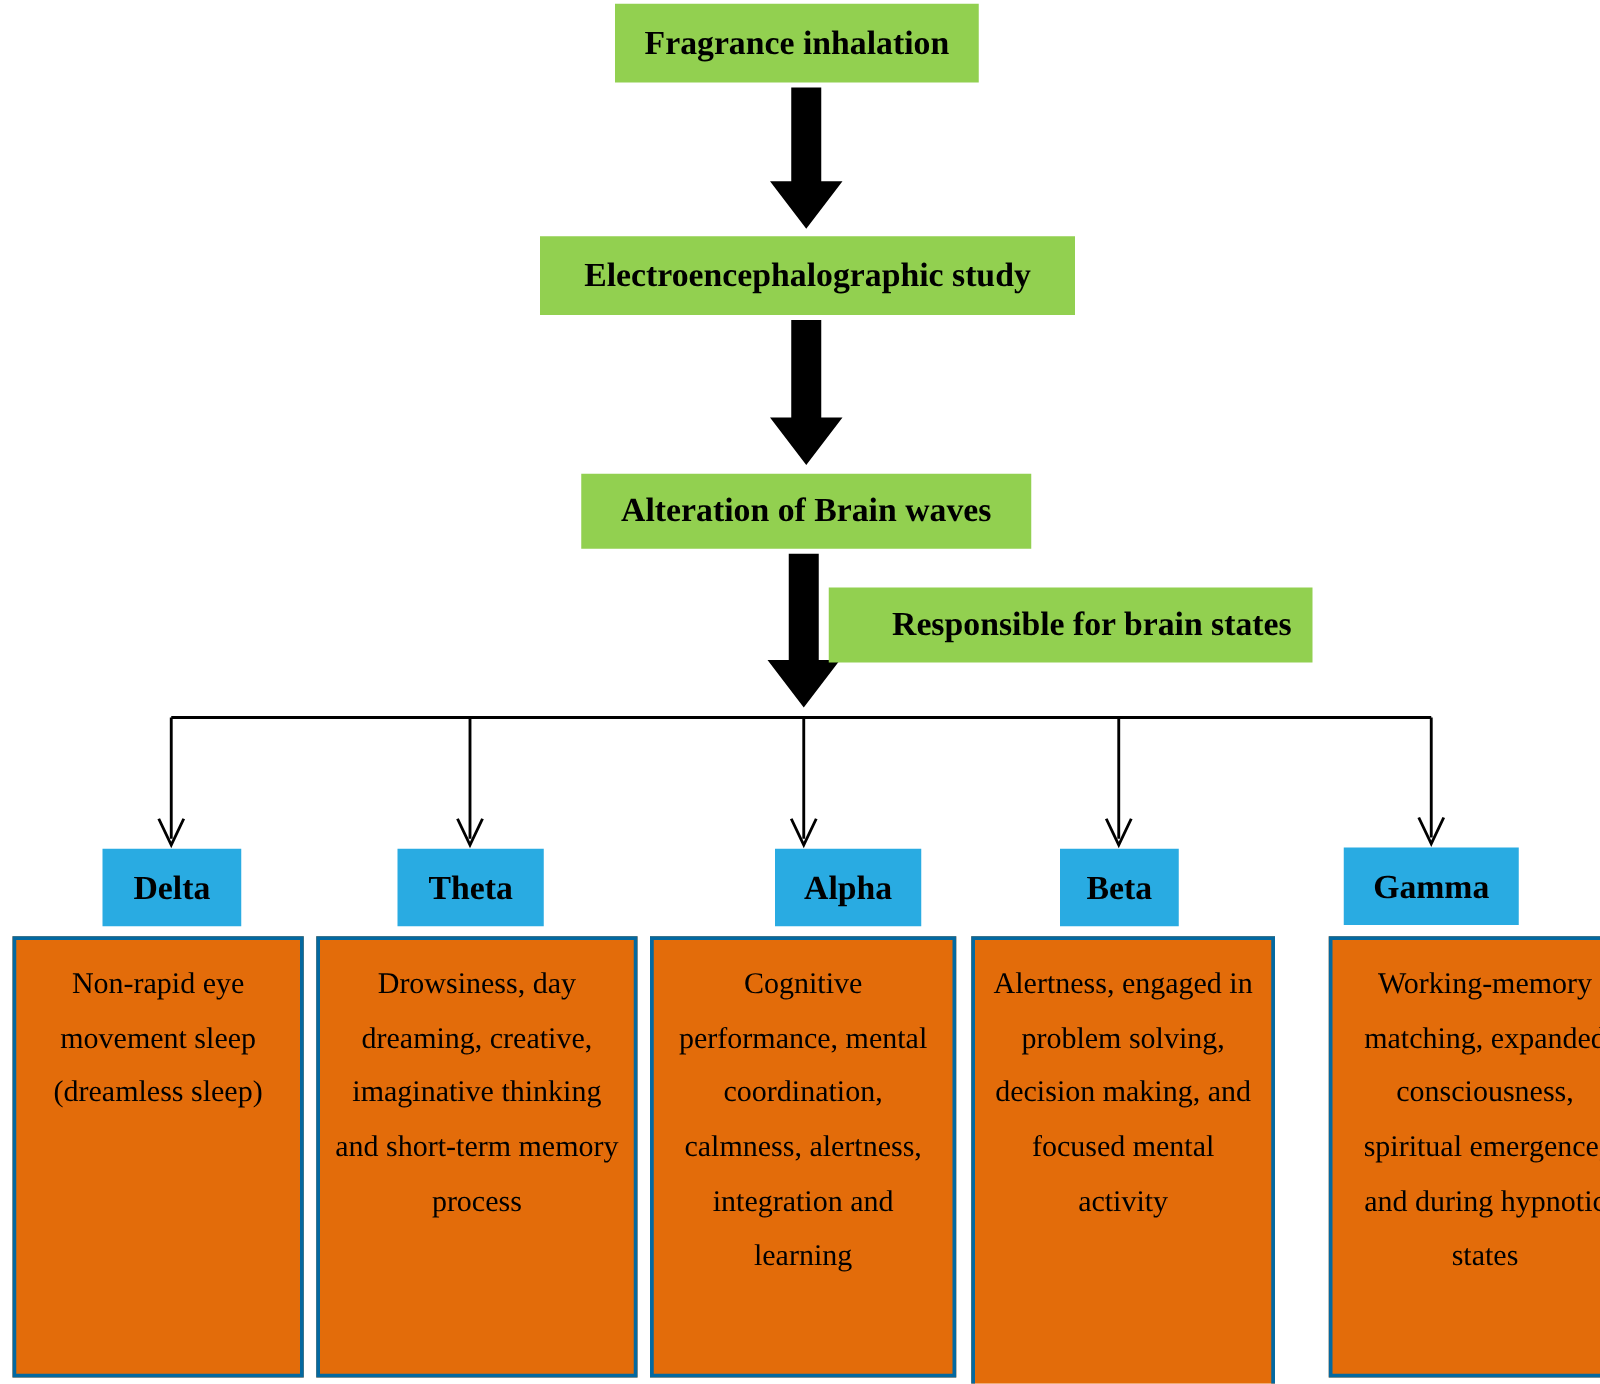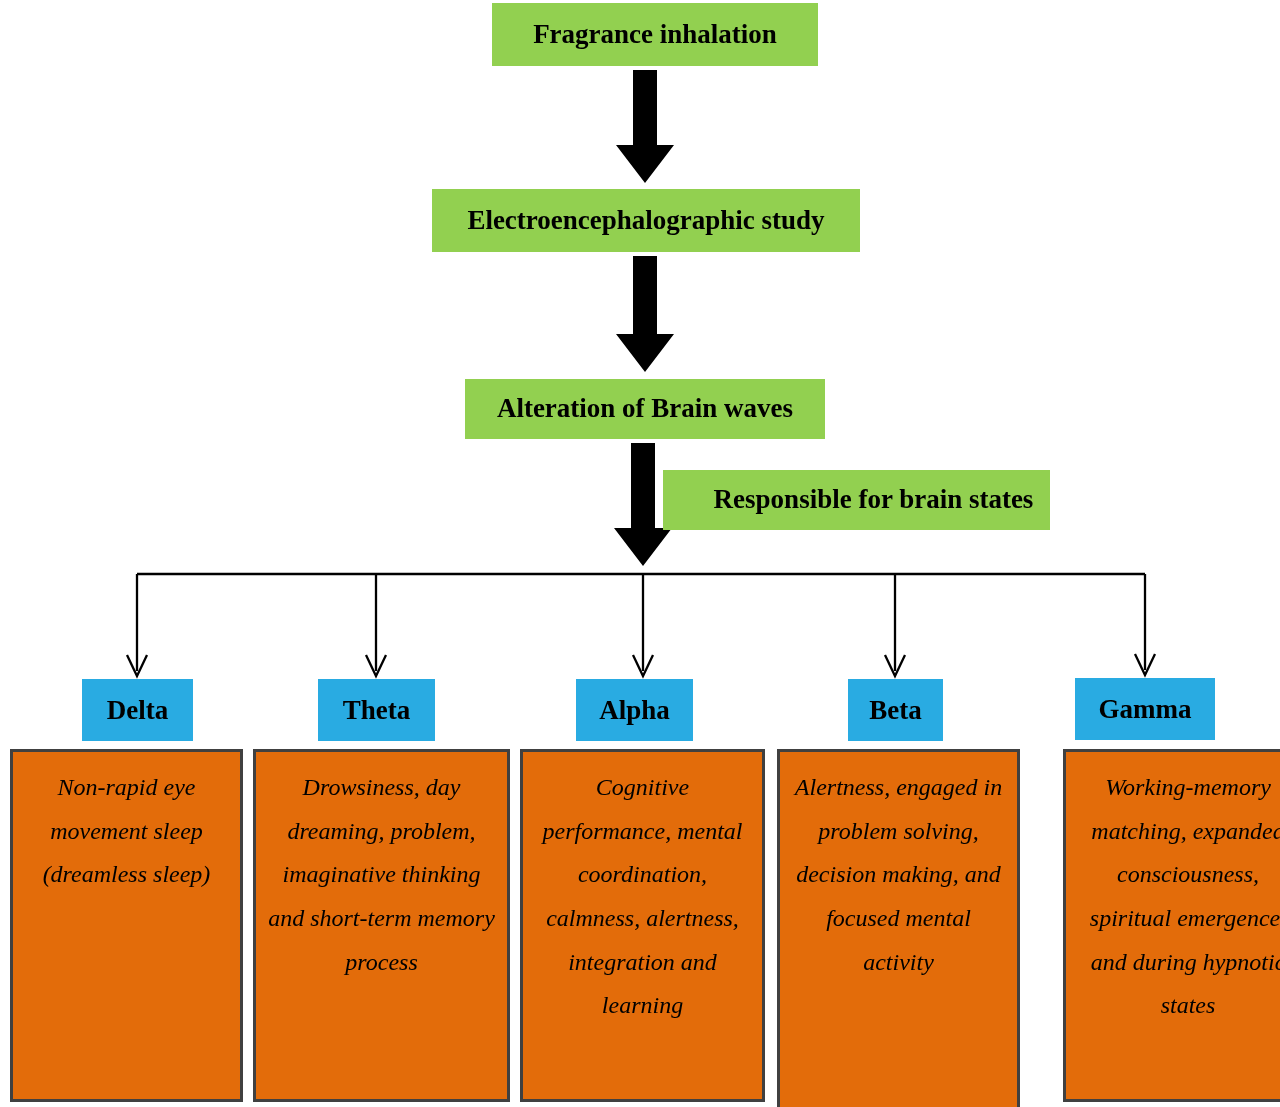--- a/index.html
+++ b/index.html
@@ -41,37 +41,36 @@
     font-size: 27px;
     line-height: 1.1;
   }
   .blue-box {
     background: var(--blue);
     font-weight: bold;
     font-size: 27px;
   }
   .orange-box {
     background: var(--orange);
-    border: 3px solid #404040;
+    border: 3px solid #0369a1;
     align-items: flex-start;
     font-weight: normal;
     font-size: 24px;
     line-height: 1.82;
     padding: 14px 12px 8px 12px;
-    font-style: italic;
   }
   
-  .step1  { left: 492px; top: 3px;   width: 326px; height: 63px; }
+  .step1  { left: 492px; top: 3px;   width: 291px; height: 63px; }
   .step2  { left: 432px; top: 189px; width: 428px; height: 63px; }
   .step3  { left: 465px; top: 379px; width: 360px; height: 60px; }
   .annot  { left: 663px; top: 470px; width: 387px; height: 60px; padding-left: 34px; }
 
   .blue-delta { left: 82px;   top: 679px; width: 111px; height: 62px; }
   .blue-theta { left: 318px;  top: 679px; width: 117px; height: 62px; }
-  .blue-alpha { left: 576px;  top: 679px; width: 117px; height: 62px; }
+  .blue-alpha { left: 620px;  top: 679px; width: 117px; height: 62px; }
   .blue-beta  { left: 848px;  top: 679px; width: 95px;  height: 62px; }
   .blue-gamma { left: 1075px; top: 678px; width: 140px; height: 62px; }
 
   .desc-delta { left: 10px;   top: 749px; width: 233px; height: 353px; }
   .desc-theta { left: 253px;  top: 749px; width: 257px; height: 353px; }
   .desc-alpha { left: 520px;  top: 749px; width: 245px; height: 353px; }
   .desc-beta  { left: 777px;  top: 749px; width: 243px; height: 440px; justify-content: flex-end; }
   .desc-gamma { left: 1023px; top: 749px; width: 250px; height: 353px; margin-left: 40px; }
 </style>
 </head>
@@ -132,21 +131,21 @@
     <span>Beta</span>
   </div>
   <div class="node blue-box blue-gamma">
     <span>Gamma</span>
   </div>
 
   <div class="node orange-box desc-delta">
     <span>Non-rapid eye movement sleep (dreamless sleep)</span>
   </div>
   <div class="node orange-box desc-theta">
-    <span>Drowsiness, day dreaming, problem, imaginative thinking and short-term memory process</span>
+    <span>Drowsiness, day dreaming, creative, imaginative thinking and short-term memory process</span>
   </div>
   <div class="node orange-box desc-alpha">
     <span>Cognitive performance, mental coordination, calmness, alertness, integration and learning</span>
   </div>
   <div class="node orange-box desc-beta">
     <span>Alertness, engaged in problem solving, decision making, and focused mental activity</span>
   </div>
   <div class="node orange-box desc-gamma">
     <span>Working-memory matching, expanded consciousness, spiritual emergence, and during hypnotic states</span>
   </div>

